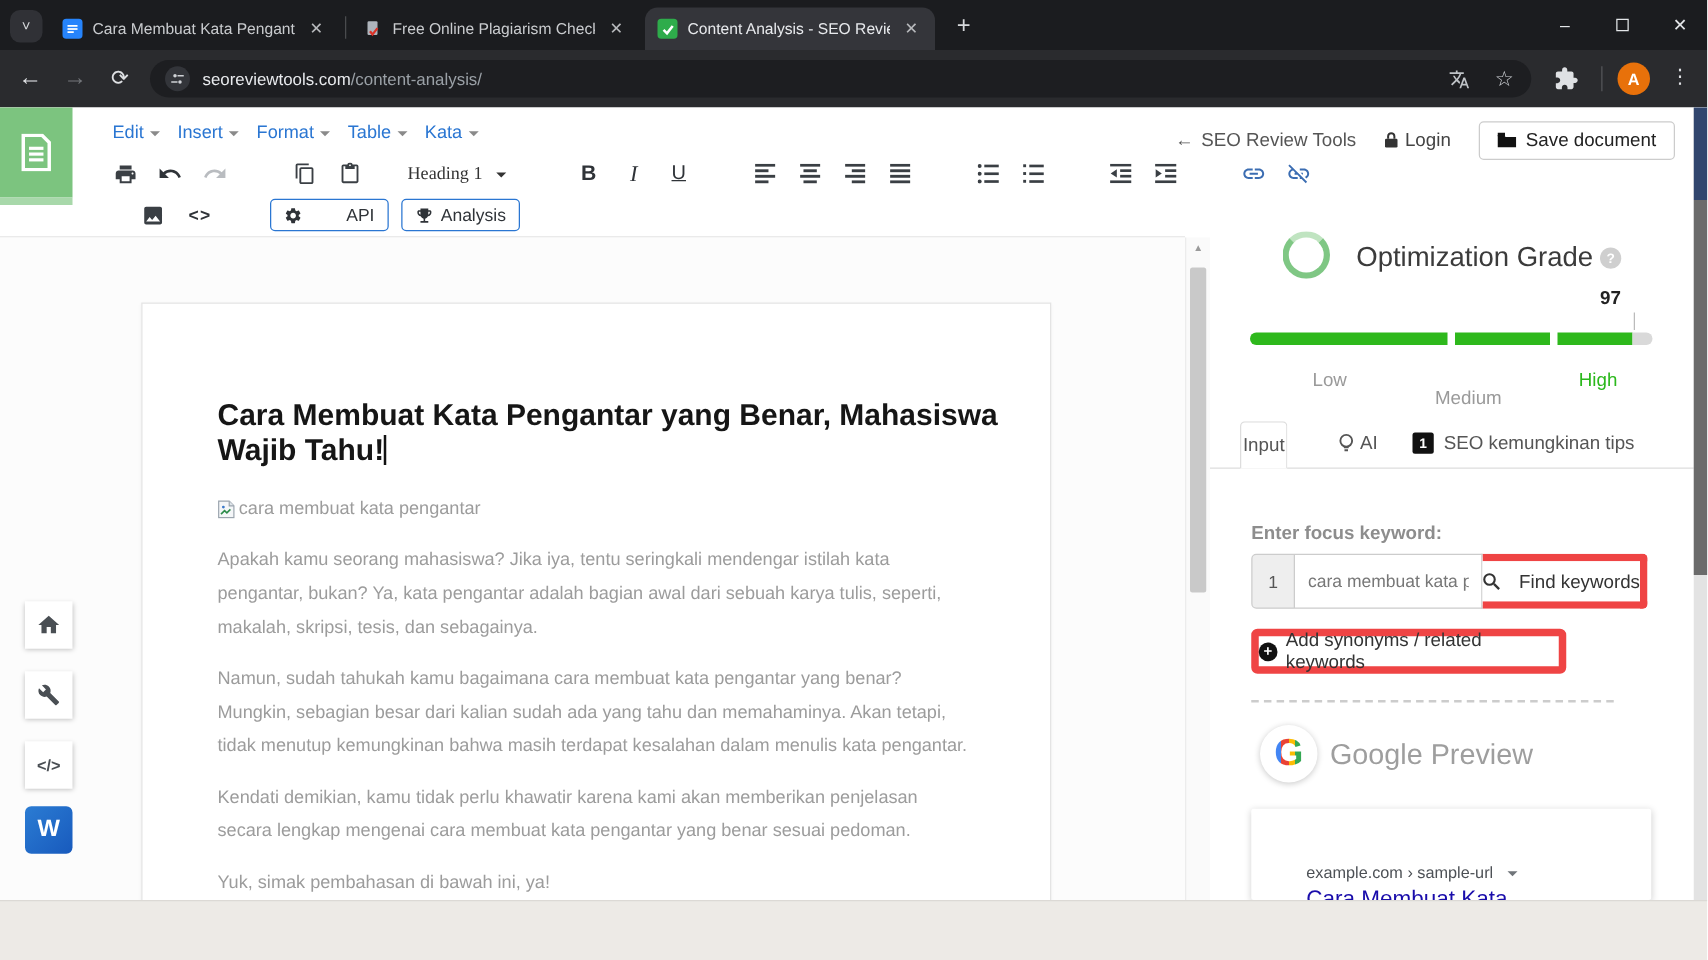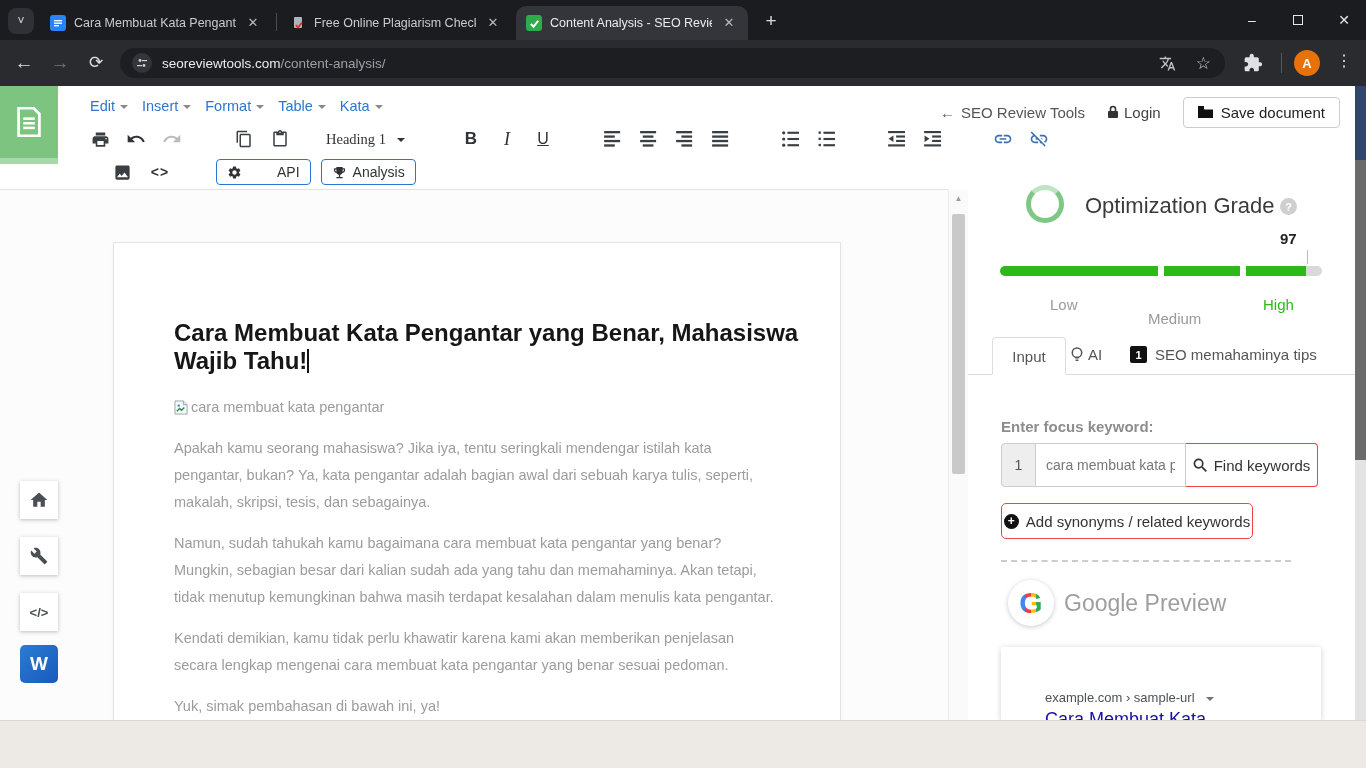--- a/index.html
+++ b/index.html
@@ -47,21 +47,21 @@
   .spinner { position:absolute; width:38px; height:38px; border-radius:50%; border:5px solid #7fc784; border-top-color:#c0e4c1; }
   .grade-title { font-size:22px; color:#3b3b3b; }
   .qbadge { width:17px; height:17px; border-radius:50%; background:#cfcfcf; color:#fff; font-size:11px; font-weight:bold; display:flex; align-items:center; justify-content:center; }
   .bar-seg { position:absolute; top:0; height:10px; background:#2eb81c; }
   .scale-label { position:absolute; font-size:15px; color:#9a9a9a; }
   .seo-tab-active { position:absolute; border:1px solid #ddd; border-bottom:1px solid #fff; border-radius:4px 4px 0 0; background:#fff; color:#555; font-size:15px; display:flex; align-items:center; justify-content:center; }
   .badge1 { width:17px; height:17px; background:#111; color:#fff; font-size:11px; font-weight:bold; display:flex; align-items:center; justify-content:center; border-radius:2px; }
   .kw-label { font-size:15px; font-weight:bold; color:#8d8d8d; }
   .addon { background:#eee; border:1px solid #ccc; color:#555; font-size:14px; display:flex; align-items:center; justify-content:center; border-radius:4px 0 0 4px; }
   .kw-input { border:1px solid #ccc; border-left:none; padding:0 10px; font-size:14px; color:#777; font-family:"Liberation Sans",sans-serif; outline:none; }
-  .white-btn { background:#fff; border:1px solid #ef4444; color:#333; font-size:15px; display:flex; align-items:center; justify-content:center; gap:7px; }
+  .white-btn { background:#fff; border:6px solid #ef4444; color:#333; font-size:15px; display:flex; align-items:center; justify-content:space-between; gap:7px; }
   .plus-circle { width:15px; height:15px; border-radius:50%; background:#111; color:#fff; font-size:12px; line-height:15px; text-align:center; font-weight:bold; }
   .dashedsep { border-top:2px dashed #ccc; }
   .gp-card { position:absolute; background:#fff; box-shadow:0 1px 6px rgba(0,0,0,.18); border-radius:2px; overflow:hidden; }
 
   
   #page-scrollbar { position:absolute; left:1355px; top:86px; width:11px; height:634px; background:#e3e3e3; }
   .float-btn { position:absolute; left:20px; width:38px; height:38px; background:#fff; box-shadow:0 1px 4px rgba(0,0,0,.25); display:flex; align-items:center; justify-content:center; }
 
   
   #taskbar { position:absolute; left:0; top:720px; width:1366px; height:48px; background:#edeae6; border-top:1px solid #dcd9d5; }
@@ -404,33 +404,33 @@
       <div class="bar-seg" style="left:0;width:158px;border-radius:5px 0 0 5px;"></div>
       <div class="bar-seg" style="left:164px;width:76px;"></div>
       <div class="bar-seg" style="left:246px;width:60px;"></div>
       <div class="bar-seg" style="left:306px;width:16px;background:#d9d9d9;border-radius:0 5px 5px 0;"></div>
     </div>
     <span class="scale-label" style="left:82px;top:106px;">Low</span>
     <span class="scale-label" style="left:180px;top:106px;margin-top:14px;">Medium</span>
     <span class="scale-label" style="left:295px;top:106px;color:#2bb81c;">High</span>
 
     <div class="abs" style="left:0;top:184px;width:387px;height:1px;background:#ddd;"></div>
-    <div class="seo-tab-active" style="left:24px;top:147px;width:74px;height:38px;">
+    <div class="seo-tab-active" style="left:24px;top:147px;width:38px;height:38px;">
         <span>Input</span>
       </div>
     <div class="abs flex" style="left:102px;top:156px;gap:4px;color:#555;font-size:15px;">
       <svg width="14" height="16" viewBox="0 0 14 17">
           <circle cx="7" cy="6" r="5" fill="none" stroke="#555" stroke-width="1.6"></circle>
           <path d="M5 11.5 h4 M5.5 14 h3" stroke="#555" stroke-width="1.6" fill="none"></path>
         </svg>
       <span>AI</span>
     </div>
     <div class="abs flex" style="left:162px;top:156px;gap:8px;">
       <span class="badge1">1</span>
-      <span style="color:#555;font-size:15px;">SEO memahaminya tips</span>
+      <span style="color:#555;font-size:15px;">SEO kemungkinan tips</span>
     </div>
 
     <span class="kw-label abs" style="left:33px;top:228px;">Enter focus keyword:</span>
     <div class="abs flex" style="left:33px;top:253px;height:44px;">
       <span class="addon" style="width:35px;height:44px;">1</span>
       <input class="kw-input" style="width: 150px; height: 44px;" value="cara membuat kata pe">
       <span class="white-btn" style="width:132px;height:44px;border-left:none;border-radius:0 4px 4px 0;">
         <svg width="14" height="14" viewBox="0 0 20 20">
             <circle cx="8" cy="8" r="6" fill="none" stroke="#333" stroke-width="2.4"></circle>
             <line x1="13" y1="13" x2="19" y2="19" stroke="#333" stroke-width="2.6"></line>

